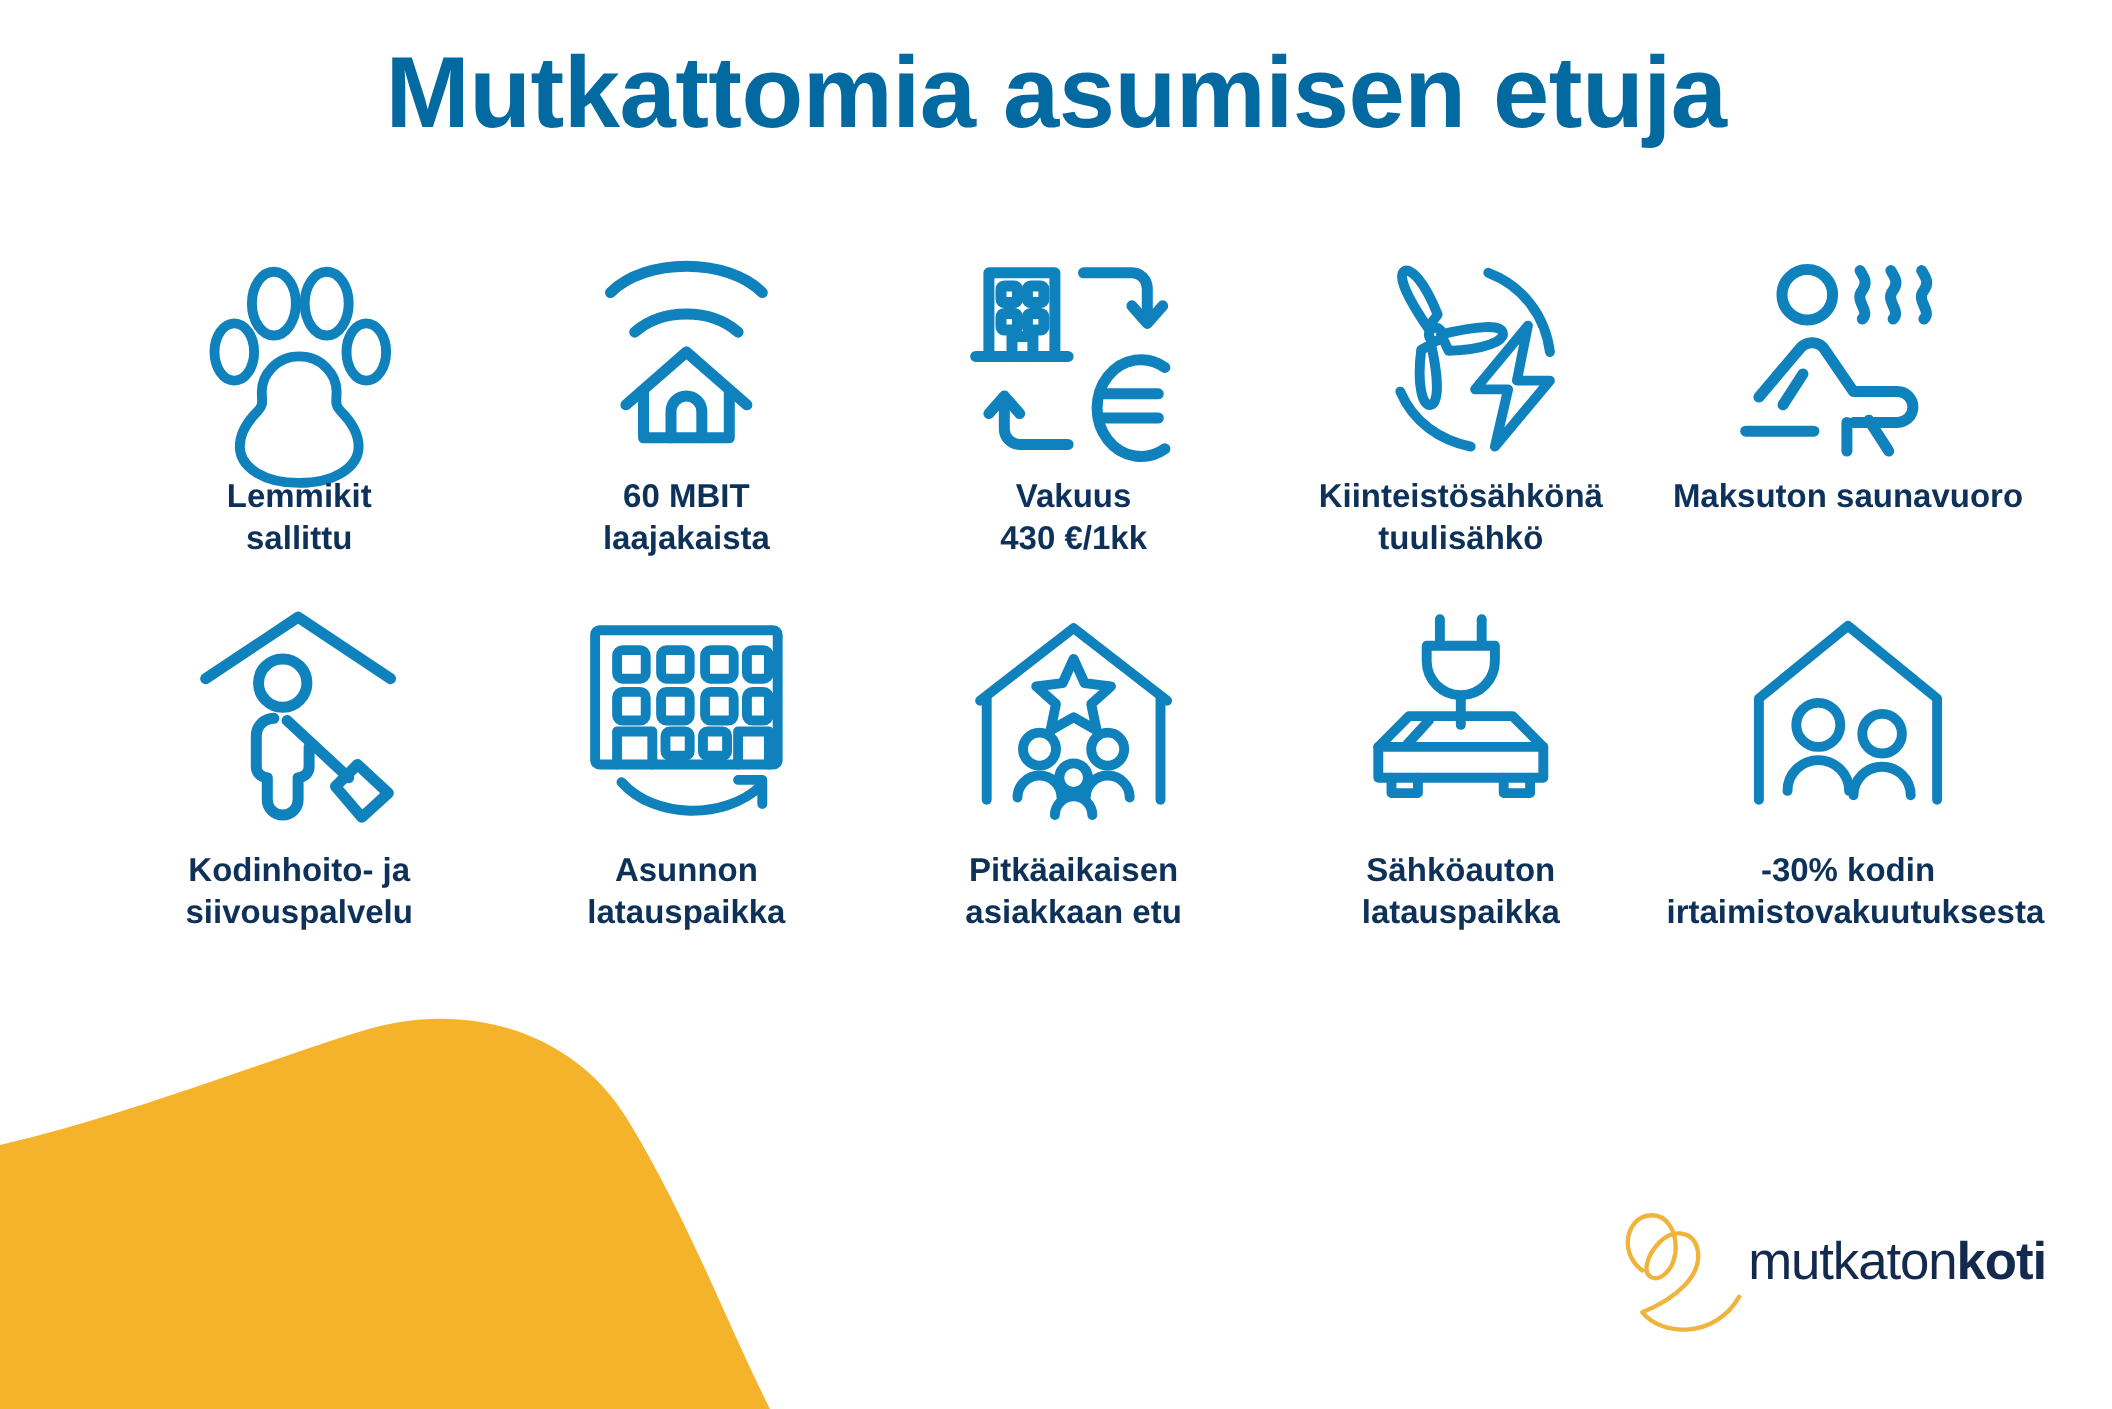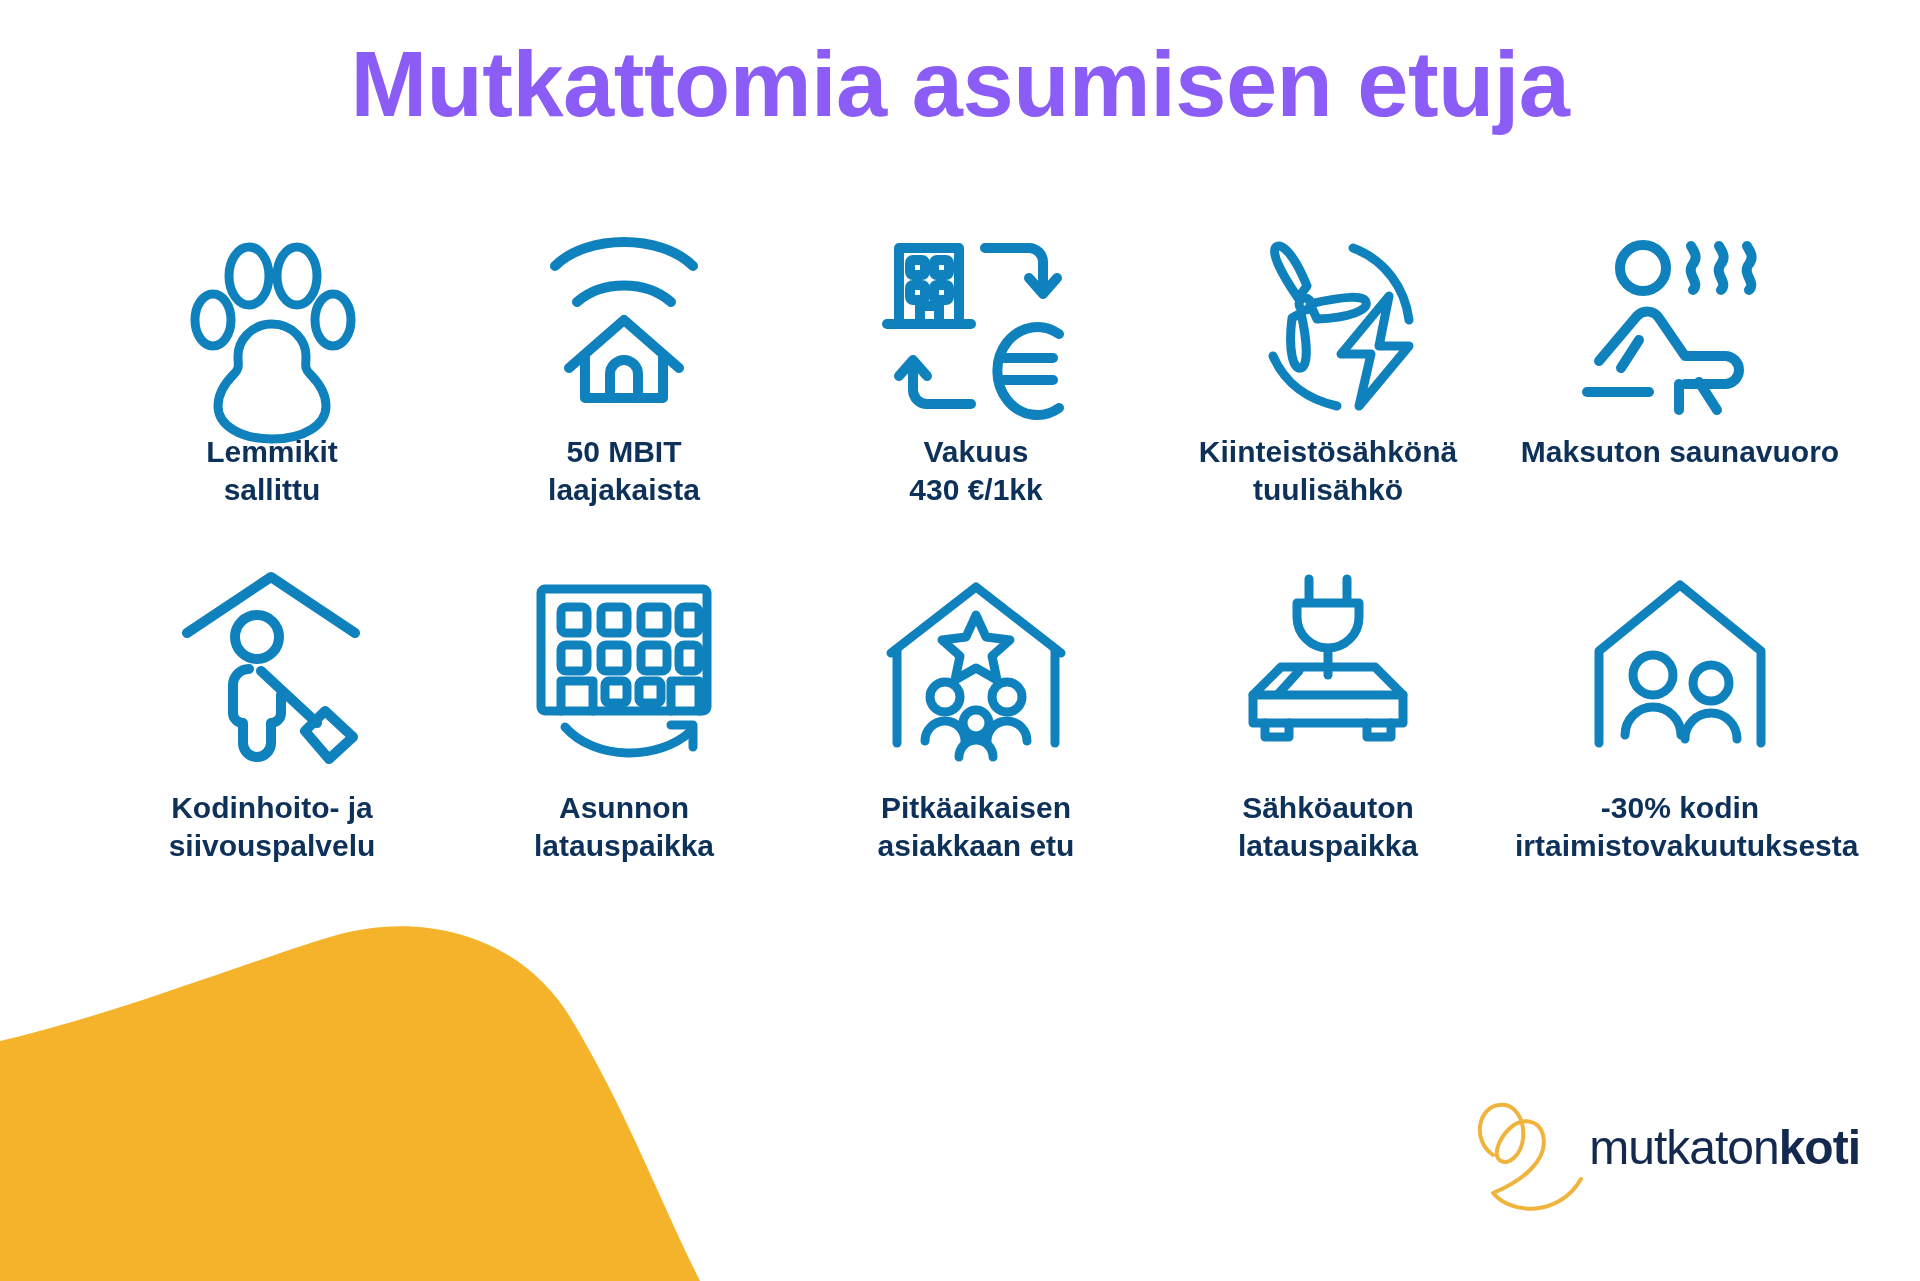--- a/index.html
+++ b/index.html
@@ -32,34 +32,34 @@
   .title {
     position: absolute;
     top: 36px;
     left: 0;
     width: 1920px;
     text-align: center;
     font-size: 92px;
     line-height: 1.05;
     font-weight: 700;
     letter-spacing: -0.5px;
-    color: #8b5cf6;
+    color: #0369a1;
     white-space: nowrap;
   }
 
   
   .grid {
     position: absolute;
     top: 228px;
     left: 96px;
     width: 1760px;
     display: grid;
     grid-template-columns: repeat(5, 1fr);
     grid-auto-rows: auto;
-    row-gap: 61px;
+    row-gap: 45px;
   }
   .cell {
     display: flex;
     flex-direction: column;
     align-items: center;
   }
   .icon-box {
     width: 230px;
     height: 195px;
     display: flex;
@@ -146,21 +146,21 @@
     <div class="cell row1">
       <div class="icon-box">
         <svg viewBox="0 0 230 195" fill="none" stroke="#0f81bd" stroke-width="10" stroke-linecap="round" stroke-linejoin="round">
           <path d="M46 38 C 78 6 152 6 184 38"></path>
           <path d="M68 74 C 93 52 137 52 162 74"></path>
           <path d="M60 140 L115 92 L170 140"></path>
           <path d="M76 127 L76 170 L154 170 L154 127"></path>
           <path d="M101 170 L101 146 a14 14 0 0 1 28 0 L129 170"></path>
         </svg>
       </div>
-      <div class="benefit-label">50 MBIT
+      <div class="benefit-label">60 MBIT
 laajakaista</div>
     </div>
 
     <div class="cell row1">
       <div class="icon-box">
         <svg viewBox="0 0 230 195" fill="none" stroke="#0f81bd" stroke-width="10" stroke-linecap="round" stroke-linejoin="round">
 
           <path d="M38 96 L38 20 L98 20 L98 96"></path>
           <path d="M26 96 L110 96"></path>
           <rect x="49" y="32" width="15" height="15" rx="3"></rect>

